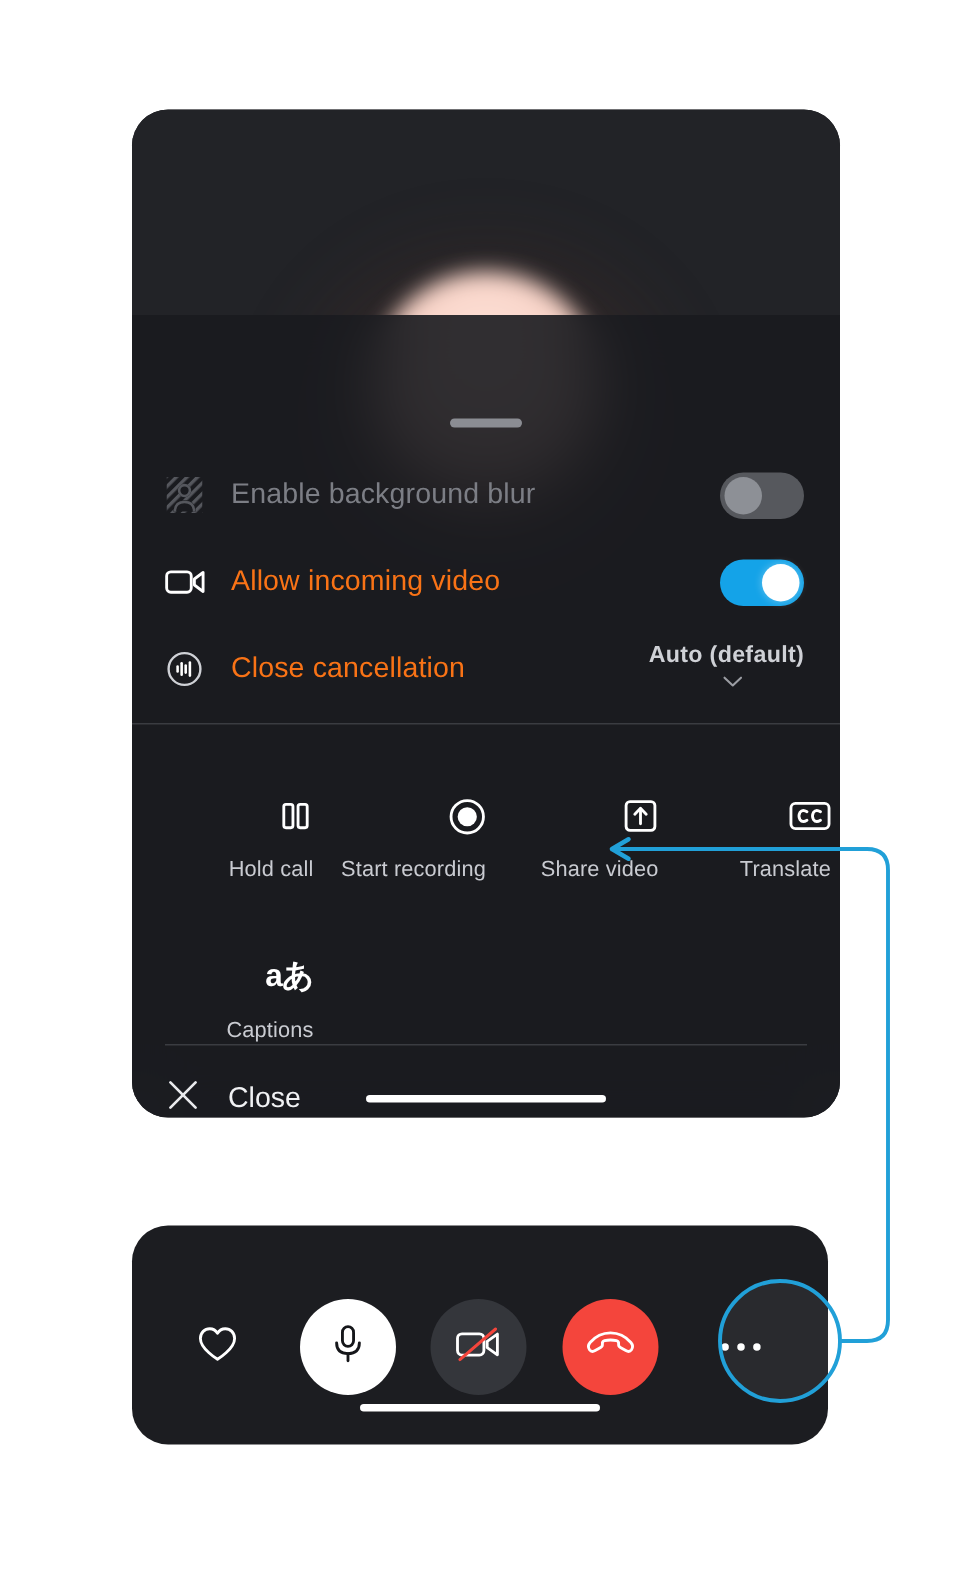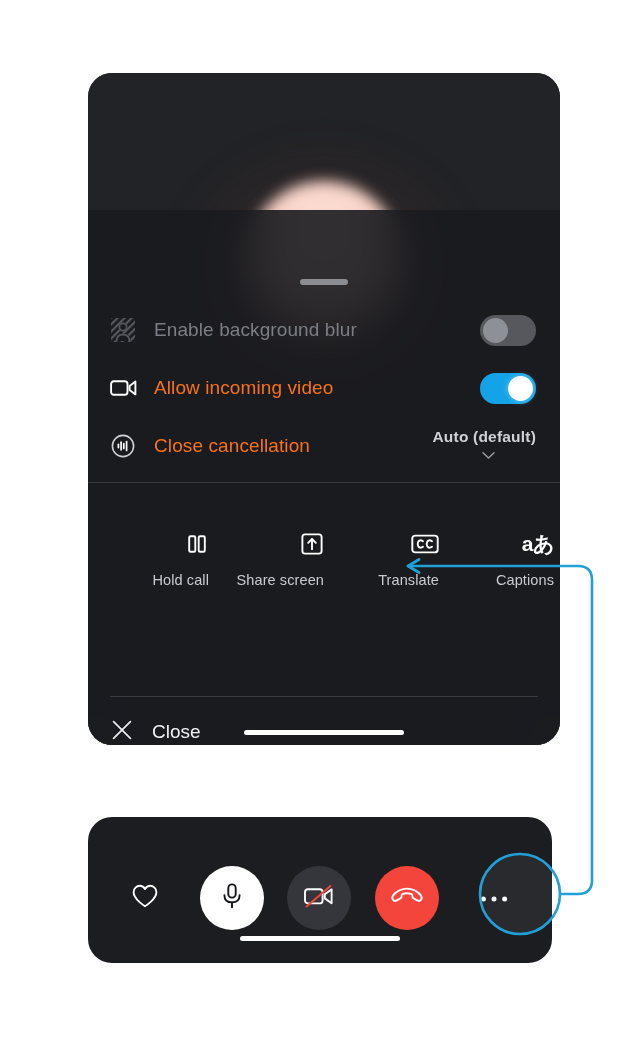--- a/index.html
+++ b/index.html
@@ -369,31 +369,40 @@
           <span class="action-icon">
             <svg width="24" height="24" viewBox="0 0 24 24">
               <rect x="4.2" y="4.2" width="6.1" height="15.6" rx="1.4" fill="none" stroke="#ffffff" stroke-width="1.9"></rect>
               <rect x="13.7" y="4.2" width="6.1" height="15.6" rx="1.4" fill="none" stroke="#ffffff" stroke-width="1.9"></rect>
             </svg>
           </span>
           <span class="action-label">Hold call</span>
         </div>
 
 
+        <div class="action-cell">
+          <span class="action-icon">
+            <svg width="25" height="25" viewBox="0 0 25 25">
+              <circle cx="12.5" cy="12.5" r="10.8" fill="none" stroke="#ffffff" stroke-width="1.9"></circle>
+              <circle cx="12.5" cy="12.5" r="6.4" fill="#ffffff"></circle>
+            </svg>
+          </span>
+          <span class="action-label">Start recording</span>
+        </div>
 
 
         <div class="action-cell">
           <span class="action-icon">
             <svg width="24" height="24" viewBox="0 0 24 24">
               <rect x="2.4" y="2.4" width="19.2" height="19.2" rx="2.6" fill="none" stroke="#ffffff" stroke-width="1.9"></rect>
               <line x1="12" y1="17.2" x2="12" y2="7.2" stroke="#ffffff" stroke-width="1.9" stroke-linecap="round"></line>
               <path d="M8.2 10.8 L12 6.9 L15.8 10.8" fill="none" stroke="#ffffff" stroke-width="1.9" stroke-linecap="round" stroke-linejoin="round"></path>
             </svg>
           </span>
-          <span class="action-label">Share screen</span>
+          <span class="action-label">Share video</span>
         </div>
 
         <div class="action-cell">
           <span class="action-icon">
             <svg width="28" height="22" viewBox="0 0 28 22">
               <rect x="1.3" y="2.6" width="25.4" height="16.8" rx="3" fill="none" stroke="#ffffff" stroke-width="1.9"></rect>
               <path d="M12.0 8.2 Q9.0 6.3 7.3 8.6 Q6.0 11.0 7.3 13.4 Q9.0 15.7 12.0 13.8" fill="none" stroke="#ffffff" stroke-width="1.9" stroke-linecap="round"></path>
               <path d="M21.0 8.2 Q18.0 6.3 16.3 8.6 Q15.0 11.0 16.3 13.4 Q18.0 15.7 21.0 13.8" fill="none" stroke="#ffffff" stroke-width="1.9" stroke-linecap="round"></path>
             </svg>
           </span>

